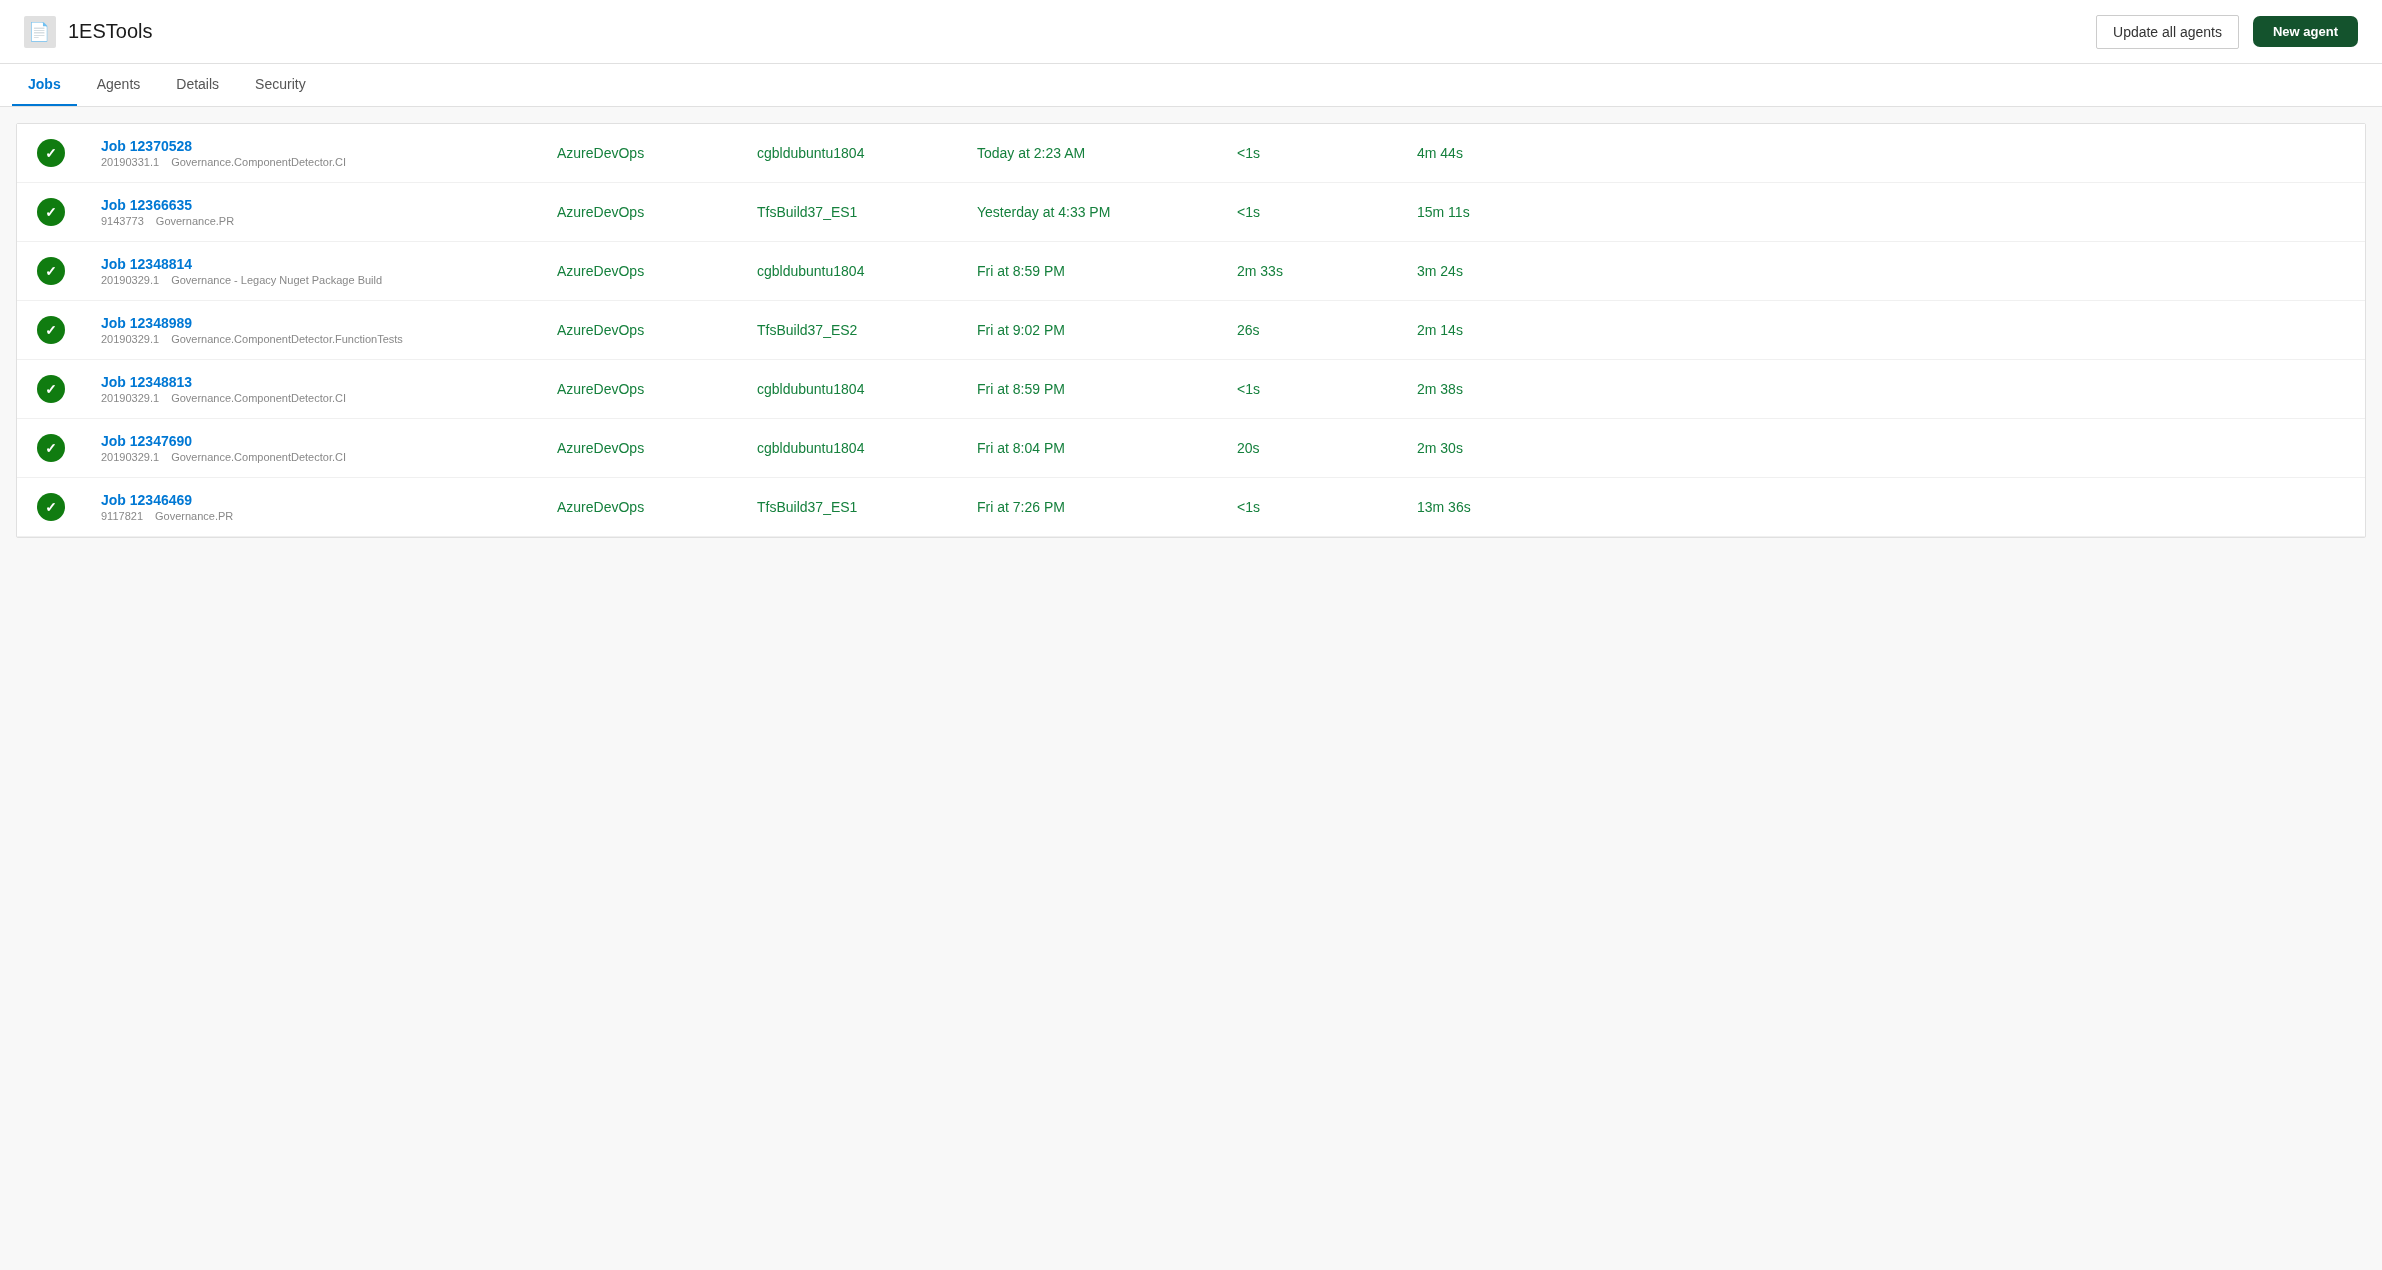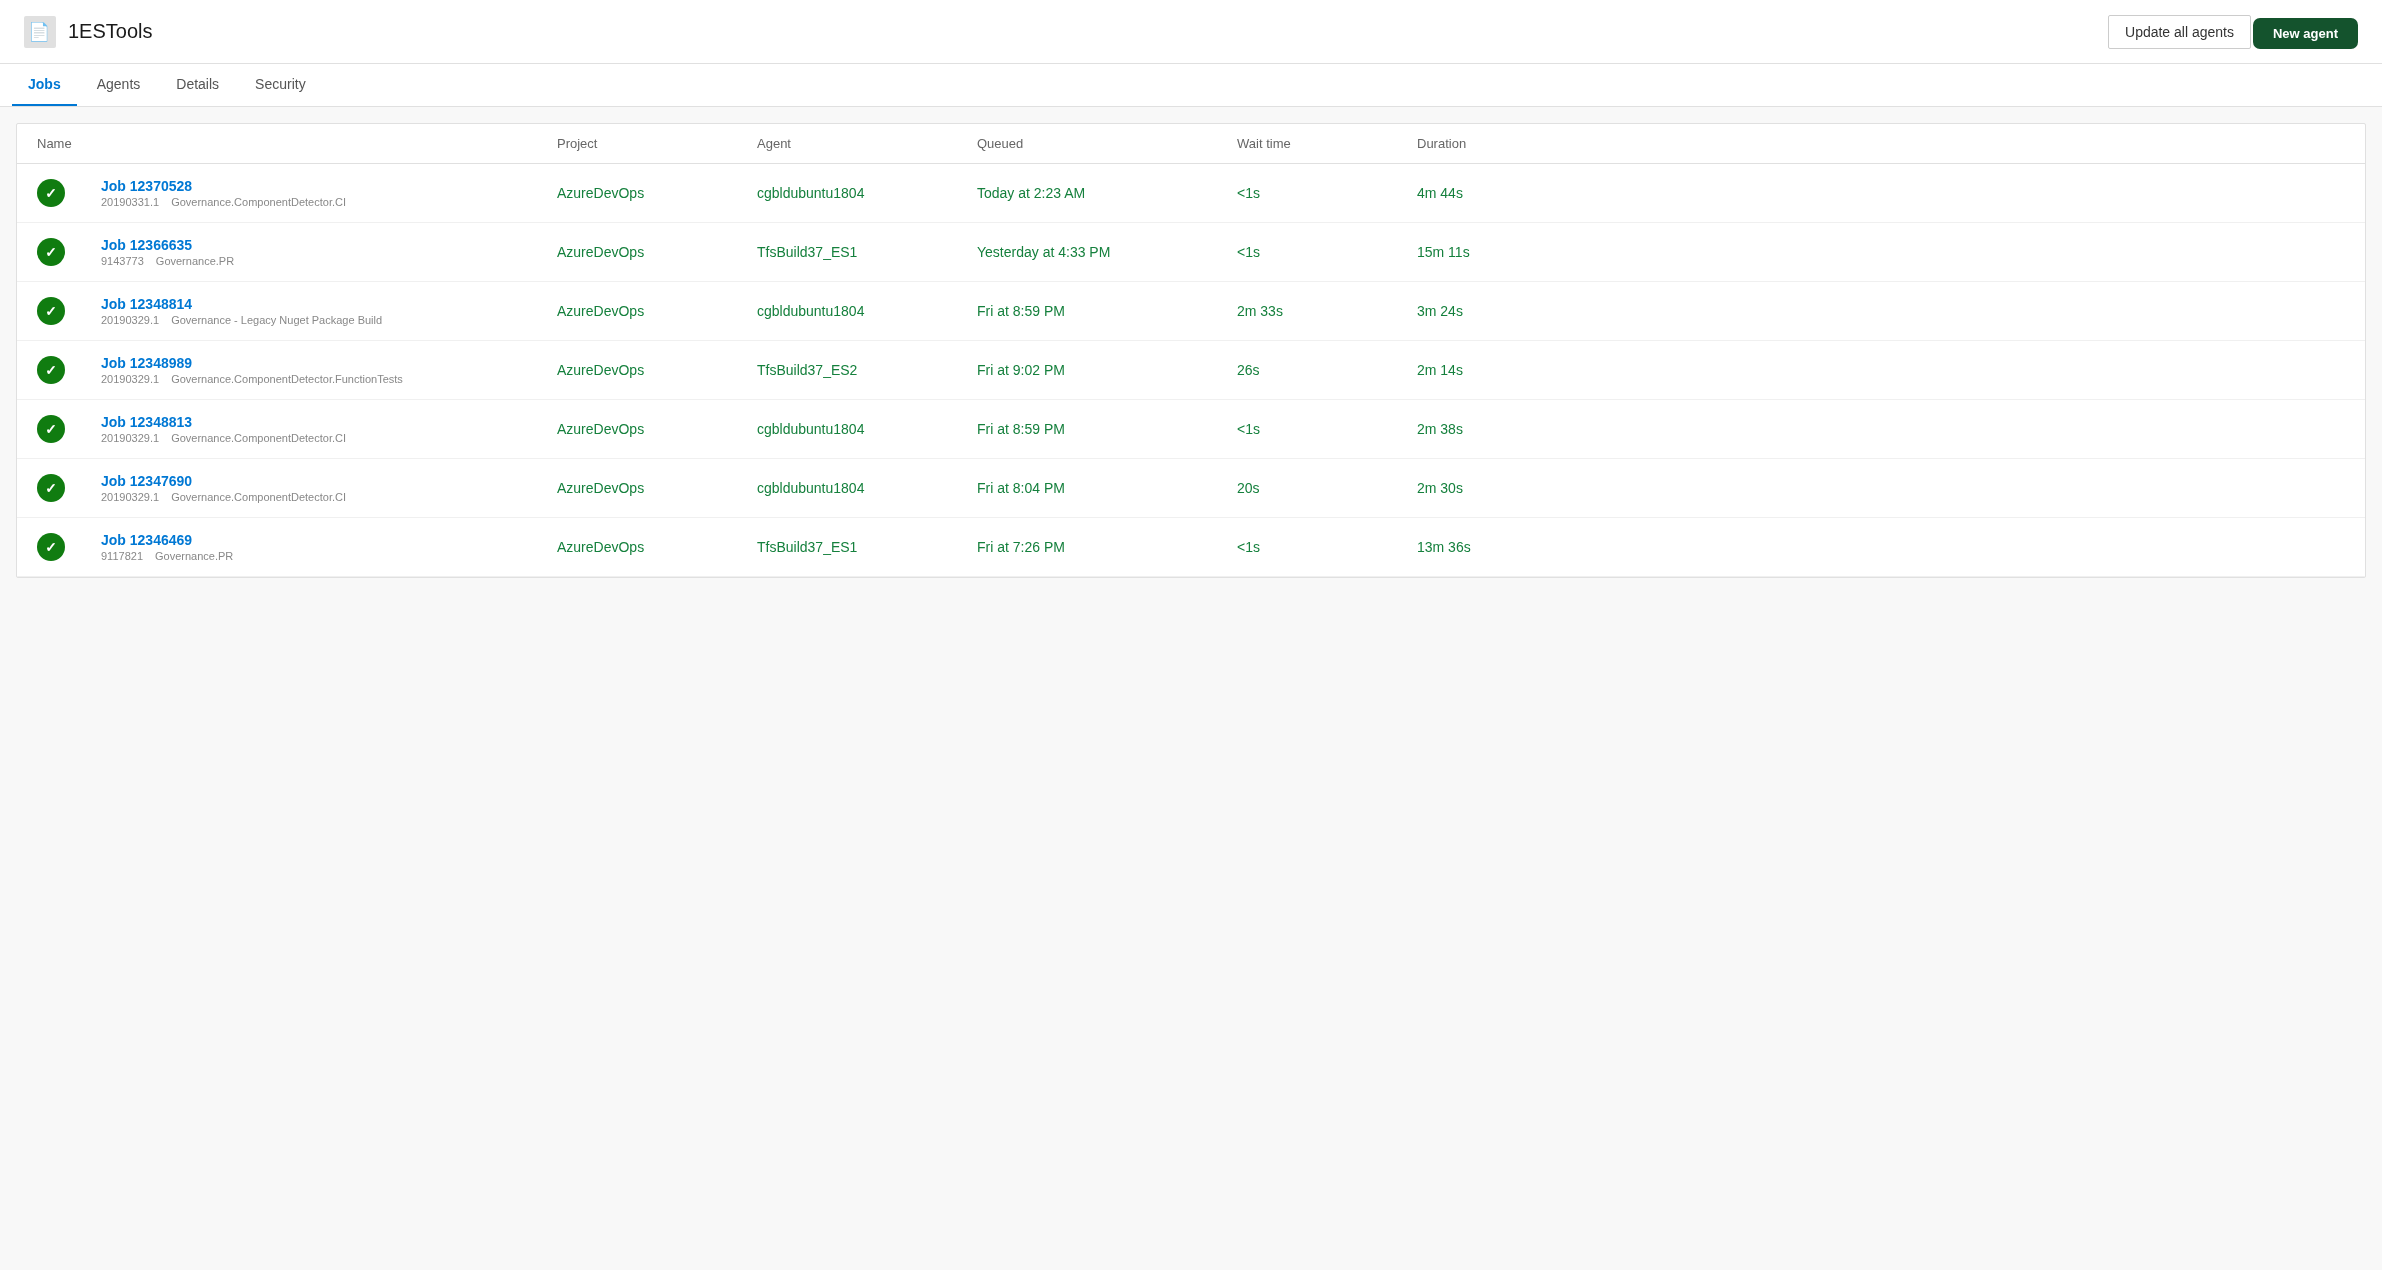--- a/index.html
+++ b/index.html
@@ -30,22 +30,22 @@
       color: #555;
       border-radius: 2px;
     }
     .header-title {
       font-size: 20px;
       font-weight: 400;
       color: #1a1a1a;
     }
     .header-actions {
       display: flex;
-      gap: 2px;
-      align-items: flex-end;
+      gap: 14px;
+      align-items: center;
     }
     .btn-secondary {
       padding: 8px 16px;
       border: 1px solid #ccc;
       background: #fff;
       color: #333;
       cursor: pointer;
       font-size: 14px;
       border-radius: 2px;
     }
@@ -150,28 +150,20 @@
 
 <div class="tabs">
   <div class="tab active">Jobs</div>
   <div class="tab">Agents</div>
   <div class="tab">Details</div>
   <div class="tab">Security</div>
 </div>
 
 <div class="main-content">
 
-  <div class="table-header">
-    <div>Name</div>
-    <div>Project</div>
-    <div>Agent</div>
-    <div>Queued</div>
-    <div>Wait time</div>
-    <div>Duration</div>
-  </div>
 
   <div id="table-body">
       <div class="table-row">
     <div class="job-cell">
       <div class="status-icon"></div>
       <div class="job-info">
         <span class="job-name">Job 12370528</span>
         <div class="job-meta">
           <span>20190331.1</span>
           <span>Governance.ComponentDetector.CI</span>

